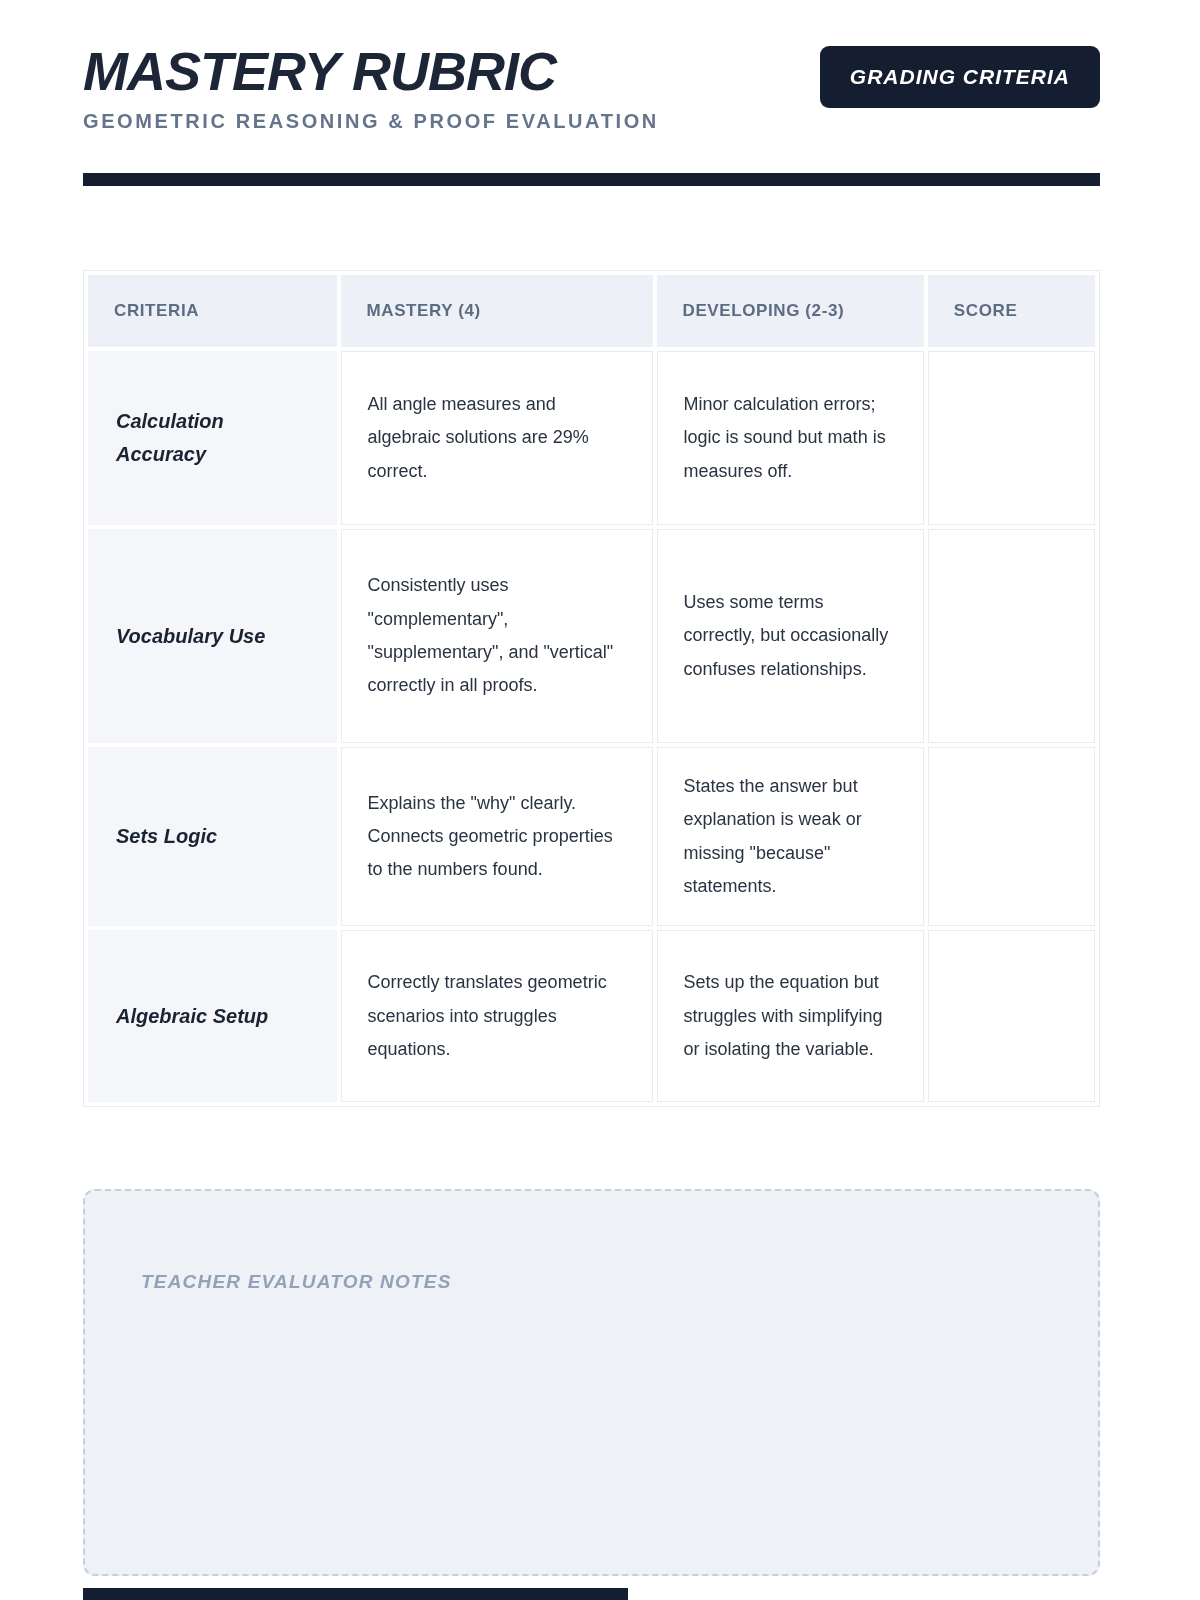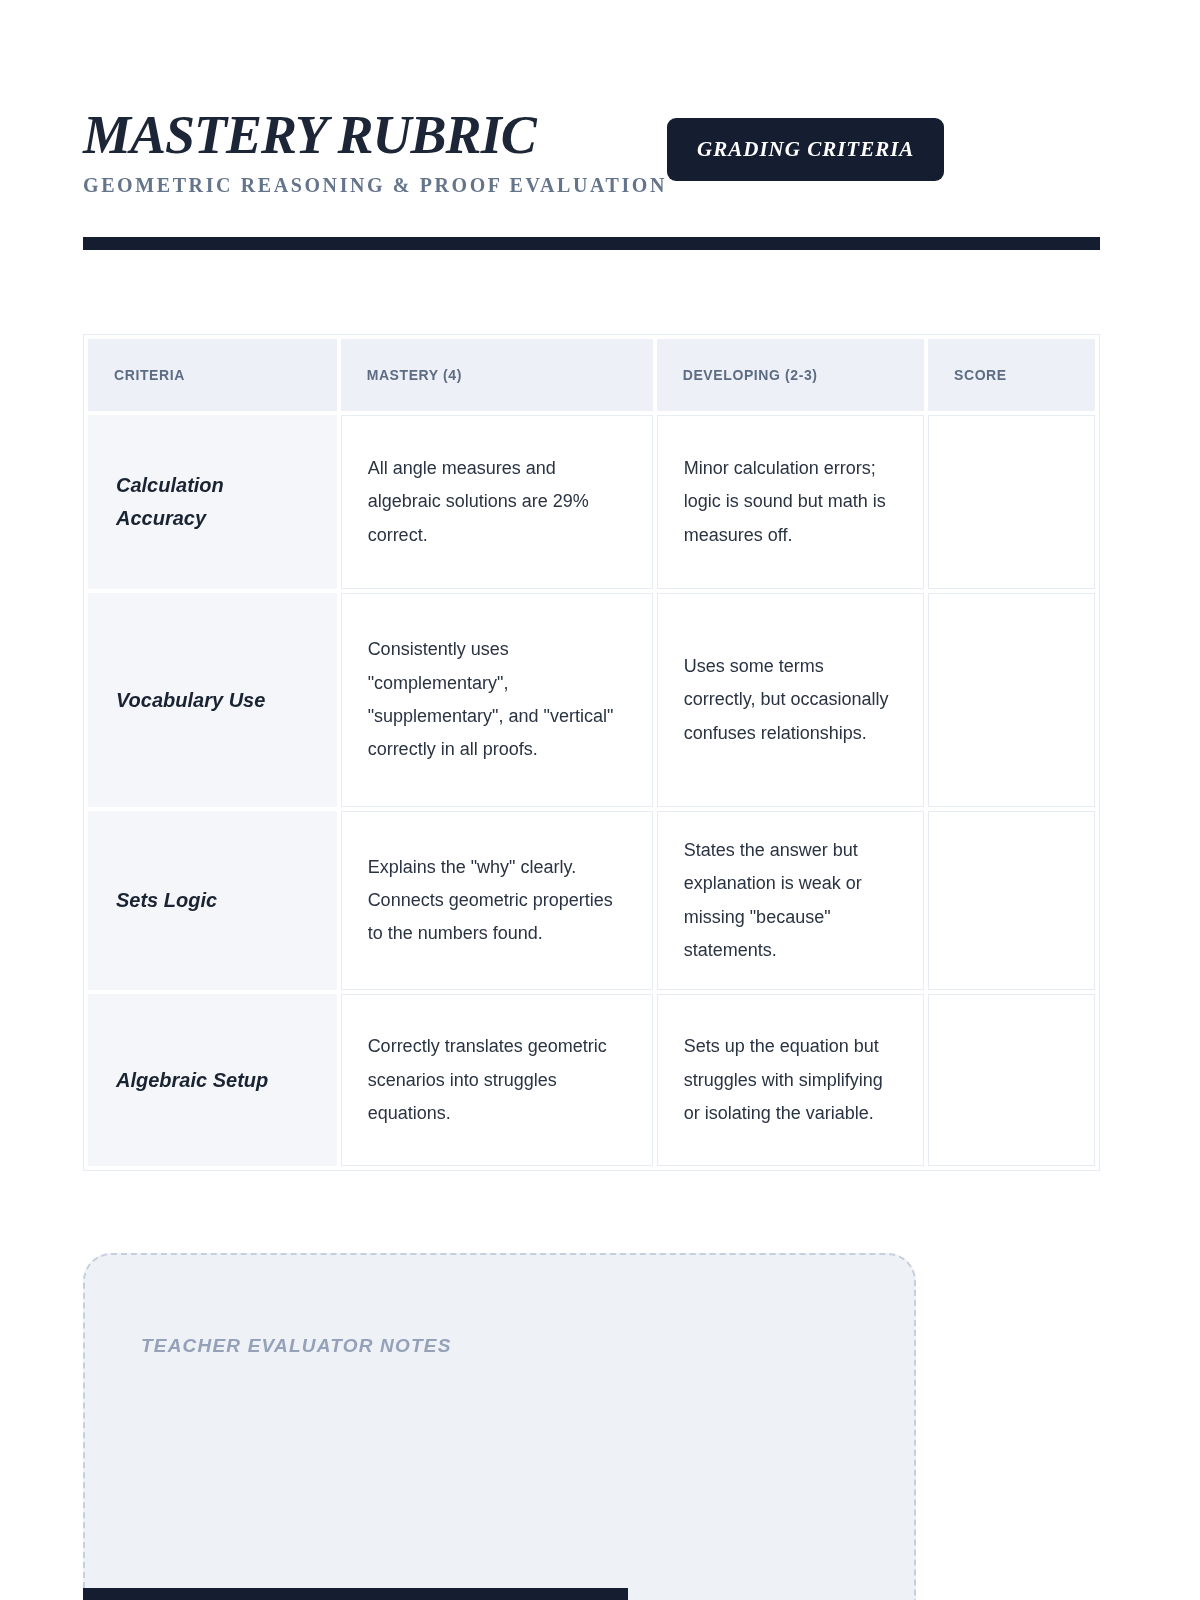--- a/index.html
+++ b/index.html
@@ -8,40 +8,39 @@
     width: 1200px; height: 1600px;
     position: relative;
     overflow: hidden;
     font-family: "Liberation Sans", sans-serif;
     color: #2a3342;
   }
   .content { width: 1017px; margin: 0 auto 0 83px; }
 
   
   .header-row {
-    display: flex; justify-content: flex-start; align-items: flex-start;
-    padding-top: 108px;
-    font-family: Liberation Serif, serif;
+    display: flex; justify-content: space-between; align-items: flex-start;
+    padding-top: 44px;
   }
   .page-title {
     font-size: 54px; line-height: 1.0;
     font-weight: 900; font-style: italic;
     letter-spacing: -1px;
     color: #1c2636;
     text-transform: uppercase;
   }
   .page-subtitle {
     margin-top: 12px;
     font-size: 20px; font-weight: 700;
     letter-spacing: 2.6px;
     color: #64748b;
     text-transform: uppercase;
   }
   .badge {
-    margin-top: 10px;
+    margin-top: 2px;
     background: #151e31;
     color: #ffffff;
     font-size: 21px; font-weight: 800; font-style: italic;
     letter-spacing: 1px;
     padding: 19px 30px;
     border-radius: 9px;
     white-space: nowrap;
   }
   .divider-bar {
     margin-top: 40px;
@@ -54,21 +53,21 @@
     margin-top: 84px;
     width: 1017px;
     border-collapse: separate;
     border-spacing: 4px;
     border: 1px solid #e7ebf2;
   }
   table.rubric th, table.rubric td { vertical-align: middle; text-align: left; }
   th.col-head {
     background: #edf1f7;
     color: #5d6c83;
-    font-size: 14px; font-weight: 700;
+    font-size: 17px; font-weight: 700;
     letter-spacing: 0.6px;
     text-transform: uppercase;
     padding: 0 26px;
     height: 72px;
   }
   col.c-criteria { width: 250px; }
   col.c-mastery  { width: 314px; }
   col.c-developing { width: 269px; }
   col.c-score { width: 168px; }
   td.criteria-cell {
@@ -91,24 +90,24 @@
     border: 1px solid #e7ebf2;
   }
   tr.r1 { height: 174px; }
   tr.r2 { height: 214px; }
   tr.r3 { height: 174px; }
   tr.r4 { height: 172px; }
 
   
   .notes-box {
     margin-top: 82px;
-    width: 833px; height: 387px;
+    width: 1017px; height: 387px;
     background: #eef1f6;
     border: 2px dashed #c5cfde;
-    border-radius: 28px;
+    border-radius: 12px;
     padding: 80px 0 0 56px;
   }
   .notes-label {
     font-size: 19px; font-weight: 800; font-style: italic;
     letter-spacing: 1.2px;
     color: #94a1b8;
     text-transform: uppercase;
   }
 
   

